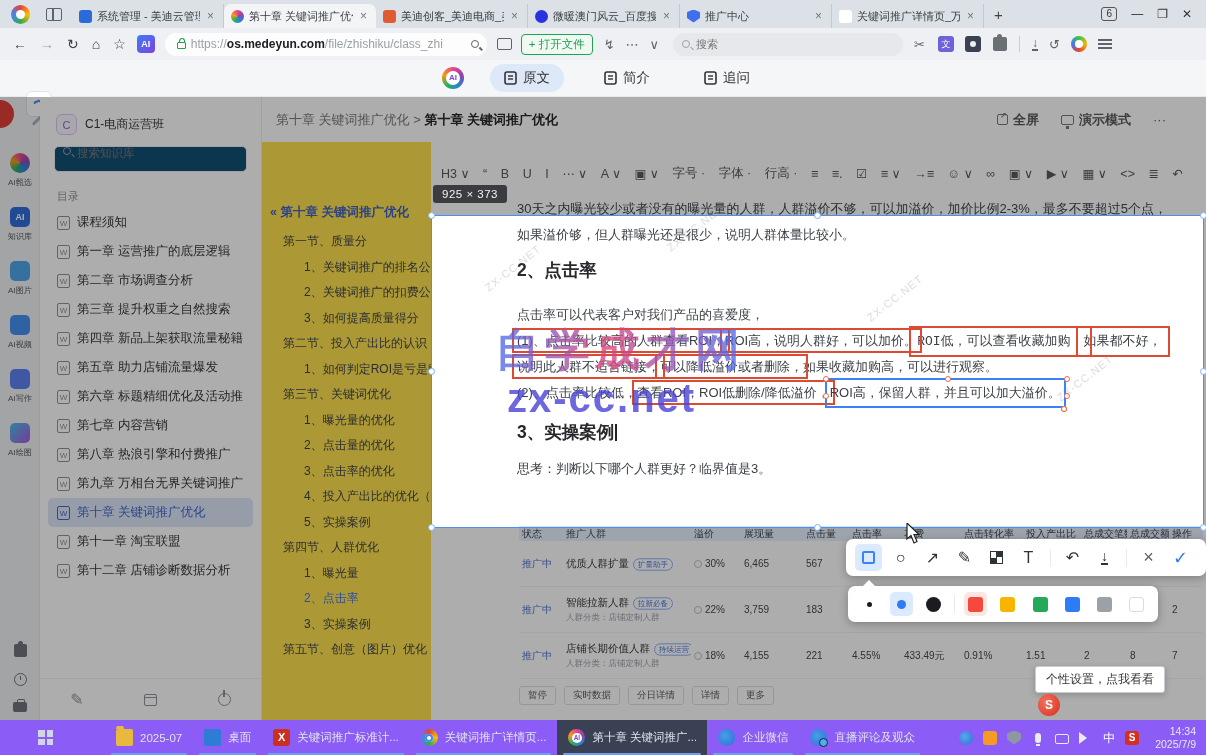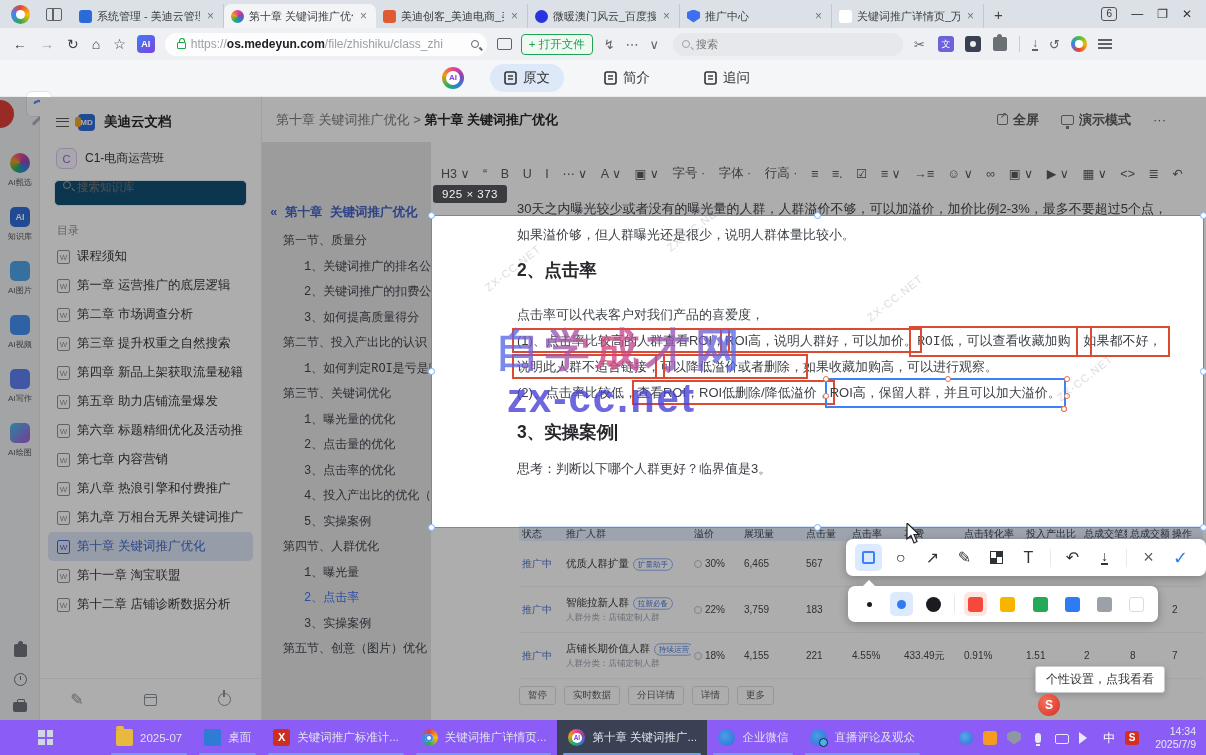--- a/index.html
+++ b/index.html
@@ -113,21 +113,21 @@
   #breadcrumb { margin-left:14px; font-size:13px; color:#777; }
   #breadcrumb .cur { color:#222; font-weight:bold; }
   #docheader .right { margin-left:auto; display:flex; align-items:center; gap:22px; margin-right:40px; font-size:13px; color:#555; }
   .hbtn { display:flex; align-items:center; gap:5px;font-weight:bold; }
   .exp-ic { width:11px; height:11px; border:1.4px solid #777; border-radius:2px; position:relative; }
   .exp-ic::after { content:"↗"; position:absolute; left:2px; top:-4px; font-size:8px; color:#777; }
   .pres-ic { width:13px; height:10px; border:1.4px solid #777; border-radius:2px; position:relative; }
   .pres-ic::after { content:""; position:absolute; left:4px; top:10px; width:3px; height:3px; background:#777; }
 
   
-  #toc { position:absolute; left:262px; top:45px; width:169px; height:578px; background:#e5e5e5; overflow:hidden;font-family:Liberation Mono, monospace; }
+  #toc { position:absolute; left:262px; top:45px; width:169px; height:578px; background:#fde047; overflow:hidden; }
   #toctitle { margin:62px 0 8px 8px; font-size:12.5px; font-weight:bold; color:#3d5ec4; white-space:nowrap; }
   .tocitem { font-size:12px; color:#3a3f45; line-height:25.5px; white-space:nowrap; overflow:hidden; }
   .tocitem.lv1 { padding-left:21px; }
   .tocitem.lv2 { padding-left:42px; }
   .tocitem.active { color:#3d6ef0; }
 
   
   #contentarea { position:absolute; left:431px; top:45px; width:775px; height:578px; background:#fff; }
   #edbar { position:absolute; left:10px; top:23px; width:760px; display:flex; align-items:center; gap:13.5px; font-size:12.5px; color:#555; }
   #edbar .eic { white-space:nowrap; }
@@ -380,25 +380,20 @@
       </div>
 
     <div id="striptools">
       <div class="mini mini-puzzle"></div>
       <div class="mini mini-clock"></div>
       <div class="mini mini-case"></div>
     </div>
   </div>
 
   <div id="docsidebar">
-    <div id="sbhead">
-      <div class="sb-burger"></div>
-      <div class="mdlogo" able="false">MD</div>
-      <span id="sbbrand">美迪云文档</span>
-    </div>
     <div id="workspace">
       <div id="wsavatar">C</div>
       <span id="wsname">C1-电商运营班</span>
     </div>
     <div id="sbsearch">
       <div class="mag2"></div>
       <input placeholder="搜索知识库" style="">
     </div>
     <div id="sbsection">目录</div>
 

